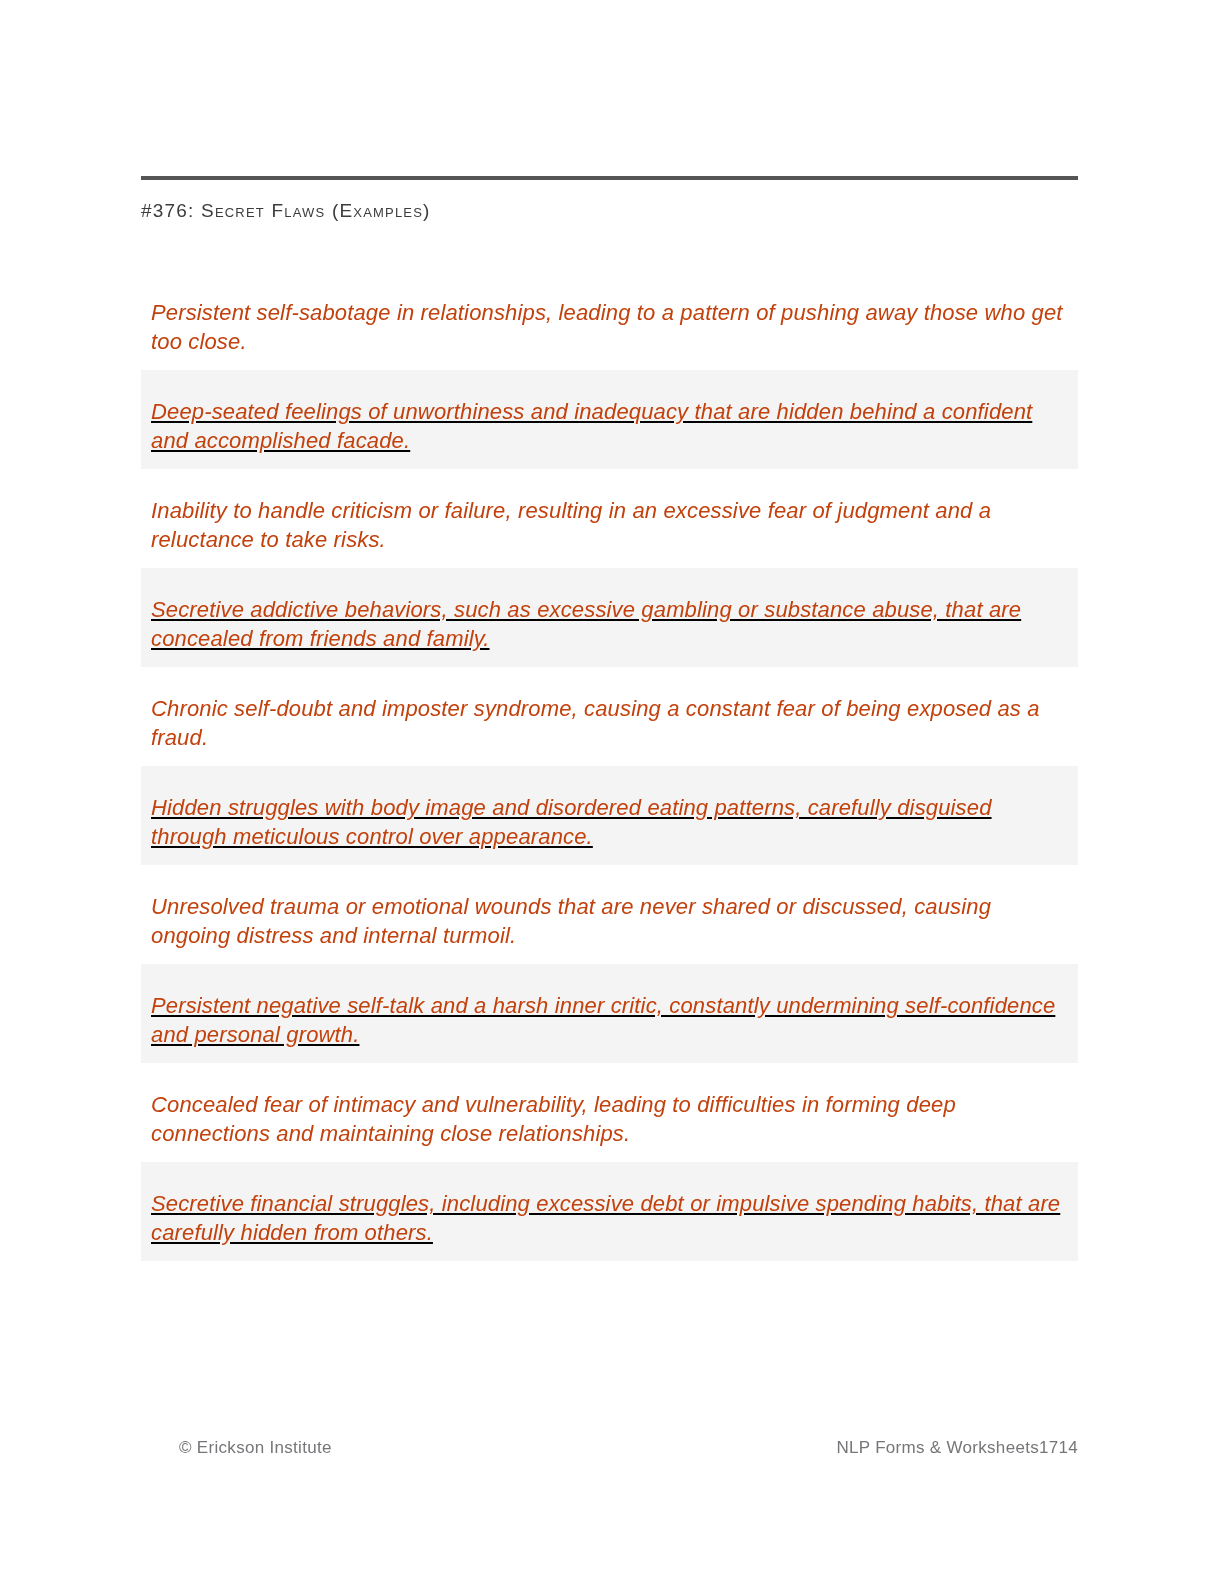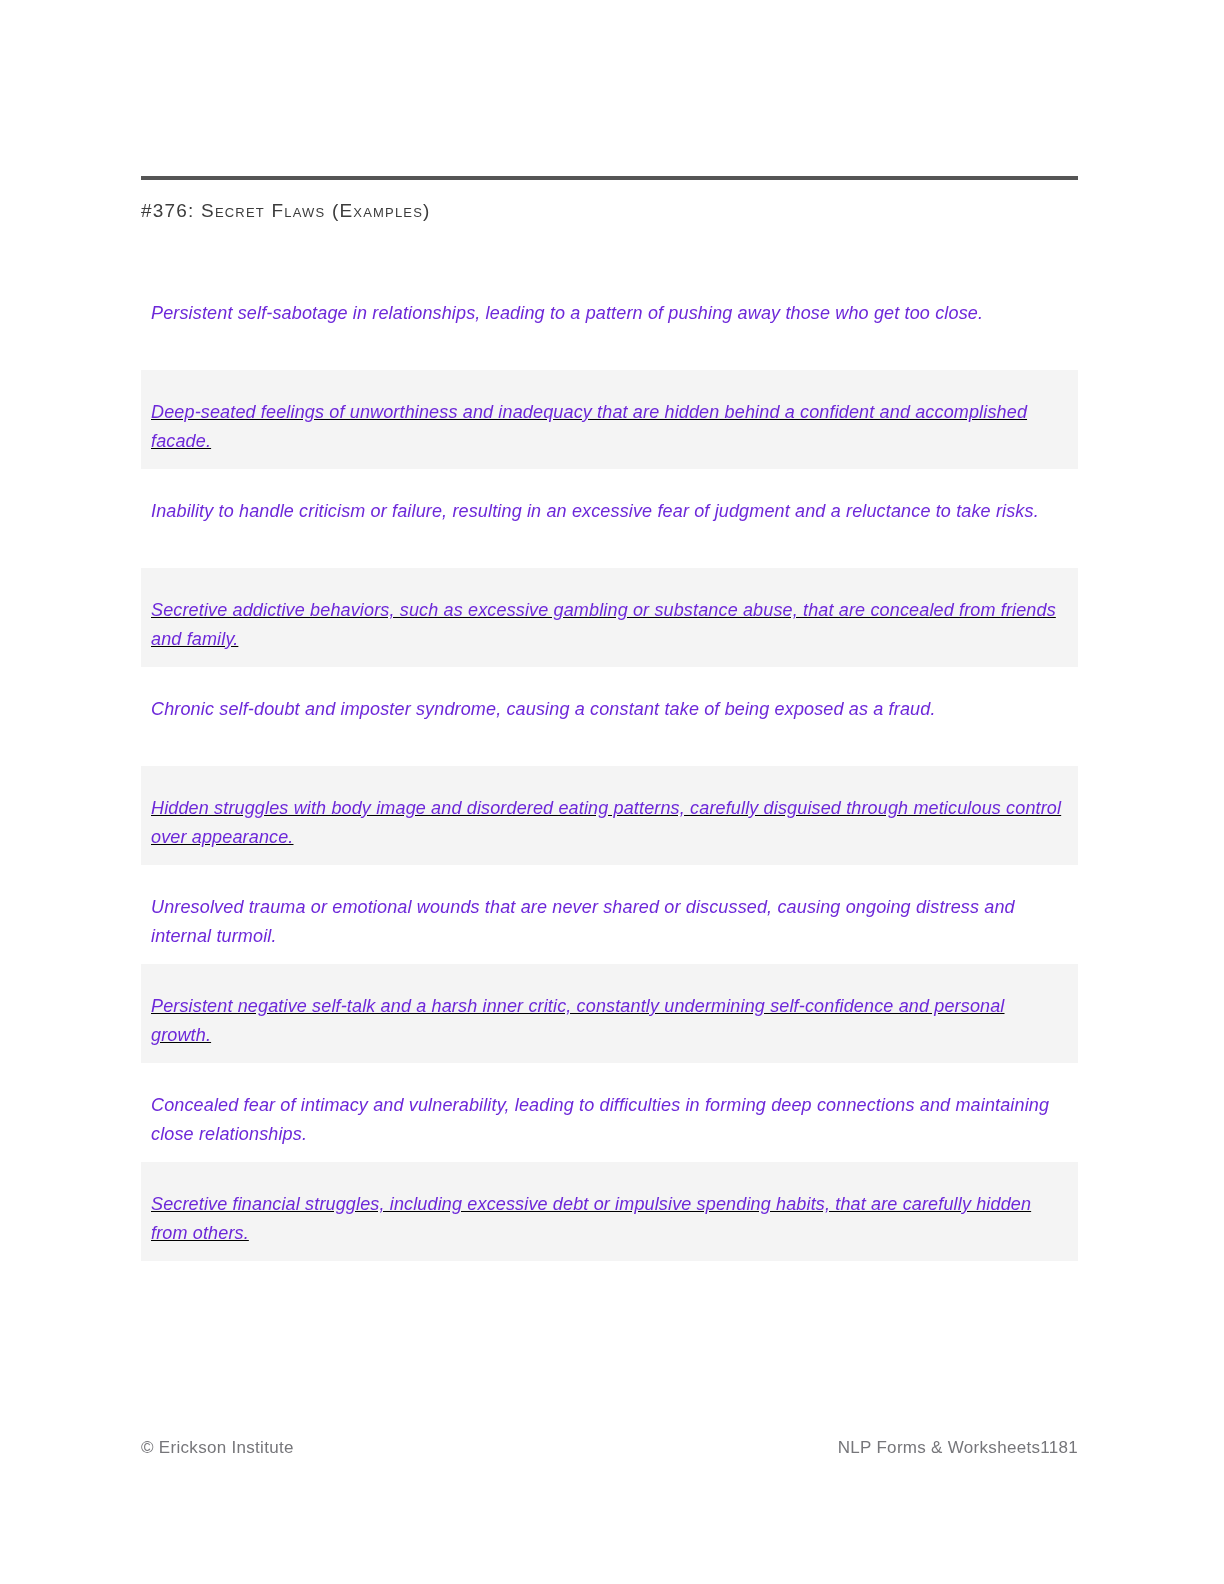--- a/index.html
+++ b/index.html
@@ -56,43 +56,43 @@
     padding: 28px 14px 0 10px;
     background: #ffffff;
   }
   .example-row.shaded {
     background: #f4f4f4;
     text-decoration: underline;
   }
   .example-text {
     font-family: "Liberation Sans", sans-serif;
     font-style: italic;
-    font-size: 18px;
+    font-size: 22px;
     line-height: 28.5px;
     letter-spacing: 0.15px;
-    color: #6d28d9;
+    color: #c2410c;
     margin: 0;
   }
 
   
   .footer {
     position: absolute;
     left: 141px;
     top: 1436px;
     width: 937px;
     height: 24px;
     display: flex;
     align-items: center;
     justify-content: space-between;
     font-family: "Liberation Sans", sans-serif;
     font-size: 17px;
     letter-spacing: 0.3px;
     color: #76767a;
   }
-  .footer-left { text-align: center; flex: 0 0 auto; }
+  .footer-left { text-align: center; flex: 0 0 auto; margin-left: 38px; }
   .footer-center {
     flex: 1 1 auto;
     text-align: right;
     margin-left: -30px;
   }
   .footer-right { text-align: right; flex: 0 0 auto; }
 </style>
 </head>
 <body>
 
@@ -109,21 +109,21 @@
       <div class="example-row shaded">
         <p class="example-text">Deep-seated feelings of unworthiness and inadequacy that are hidden behind a confident and accomplished facade.</p>
       </div>
       <div class="example-row">
         <p class="example-text">Inability to handle criticism or failure, resulting in an excessive fear of judgment and a reluctance to take risks.</p>
       </div>
       <div class="example-row shaded">
         <p class="example-text">Secretive addictive behaviors, such as excessive gambling or substance abuse, that are concealed from friends and family.</p>
       </div>
       <div class="example-row">
-        <p class="example-text">Chronic self-doubt and imposter syndrome, causing a constant take of being exposed as a fraud.</p>
+        <p class="example-text">Chronic self-doubt and imposter syndrome, causing a constant fear of being exposed as a fraud.</p>
       </div>
       <div class="example-row shaded">
         <p class="example-text">Hidden struggles with body image and disordered eating patterns, carefully disguised through meticulous control over appearance.</p>
       </div>
       <div class="example-row">
         <p class="example-text">Unresolved trauma or emotional wounds that are never shared or discussed, causing ongoing distress and internal turmoil.</p>
       </div>
       <div class="example-row shaded">
         <p class="example-text">Persistent negative self-talk and a harsh inner critic, constantly undermining self-confidence and personal growth.</p>
       </div>
@@ -131,16 +131,16 @@
         <p class="example-text">Concealed fear of intimacy and vulnerability, leading to difficulties in forming deep connections and maintaining close relationships.</p>
       </div>
       <div class="example-row shaded">
         <p class="example-text">Secretive financial struggles, including excessive debt or impulsive spending habits, that are carefully hidden from others.</p>
       </div>
     </div>
 
   <div class="footer">
     <div class="footer-left">© Erickson Institute</div>
     <div class="footer-center">NLP Forms &amp; Worksheets</div>
-    <div class="footer-right">1181</div>
+    <div class="footer-right">1714</div>
   </div>
 
 </div>
 
 </body></html>

